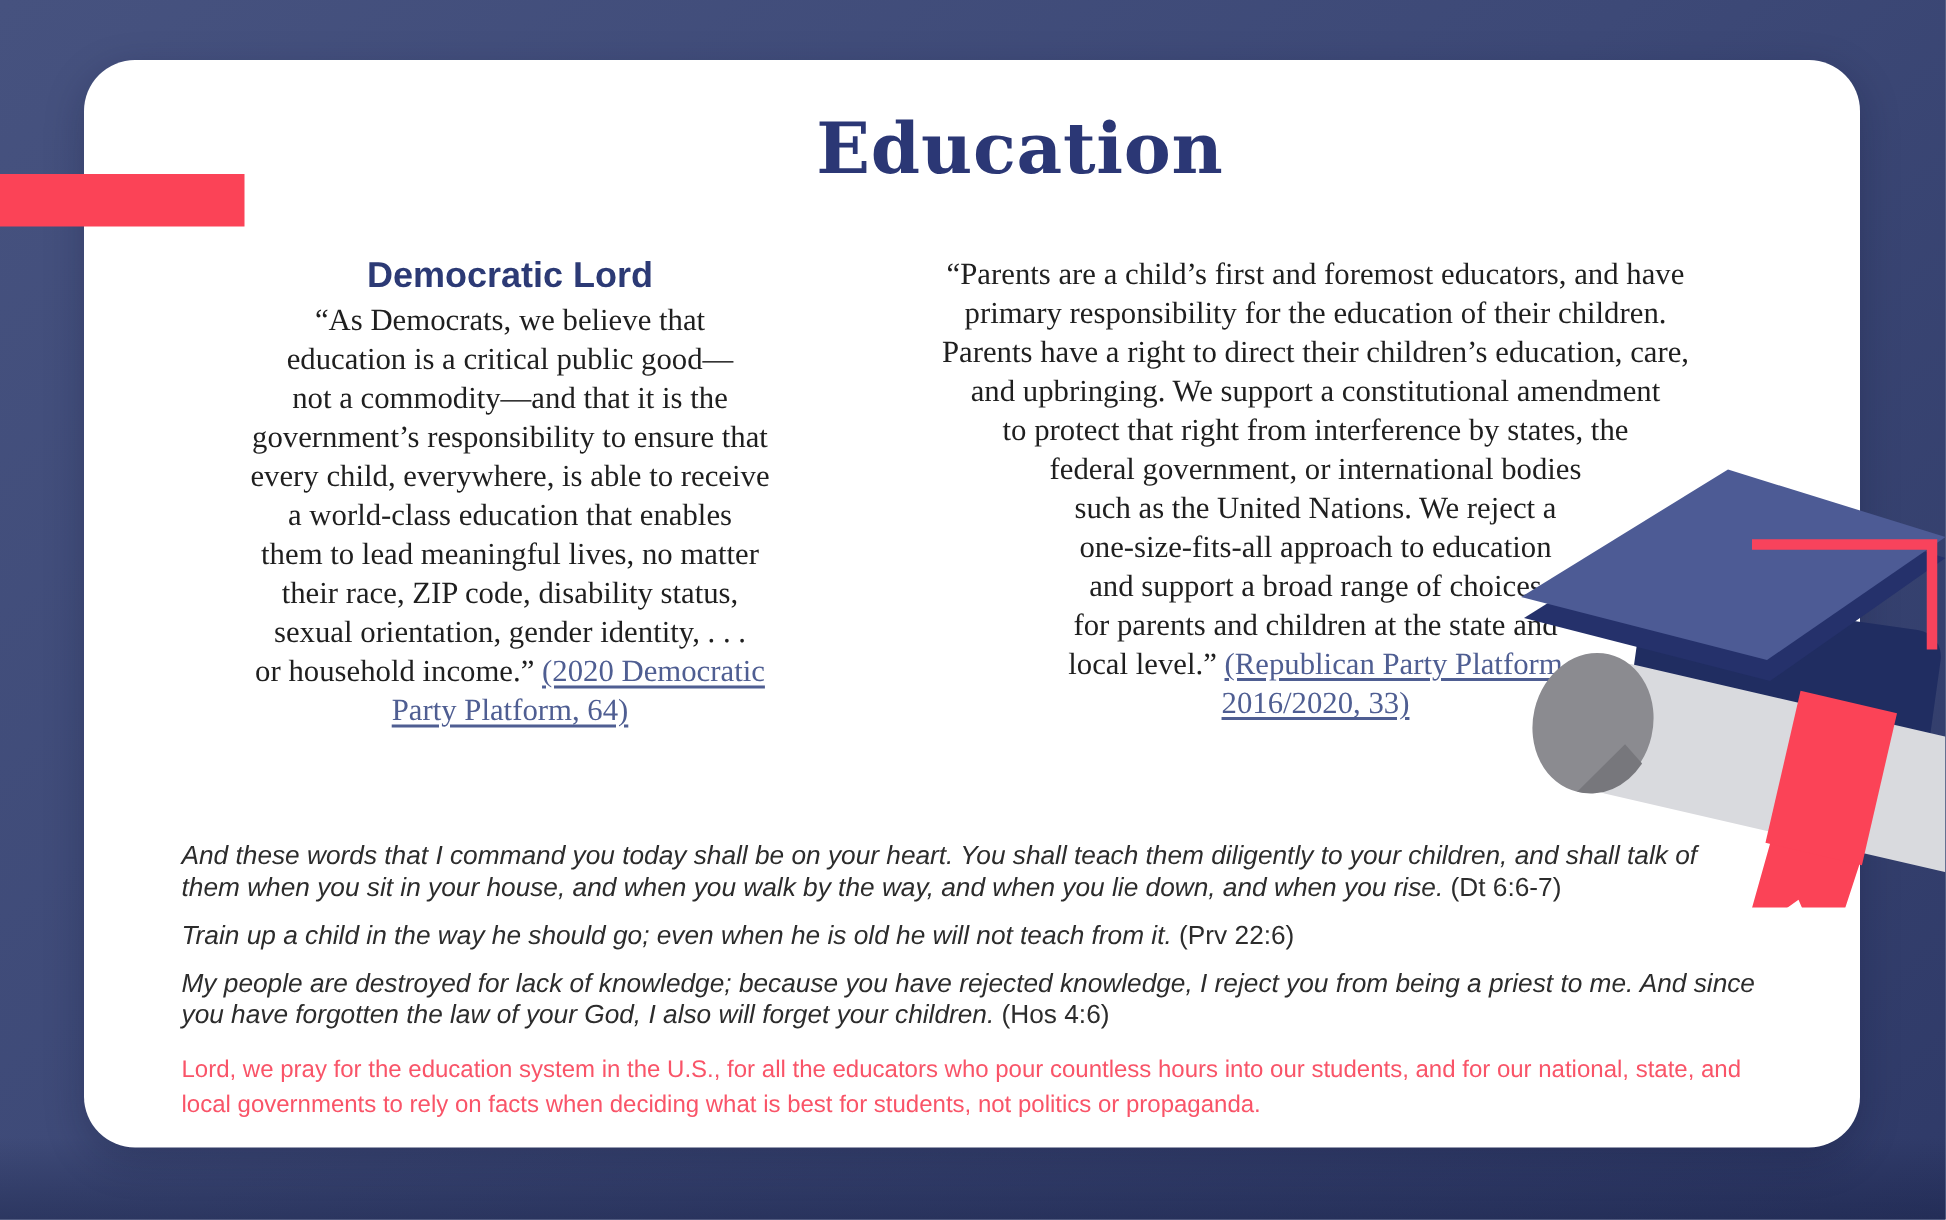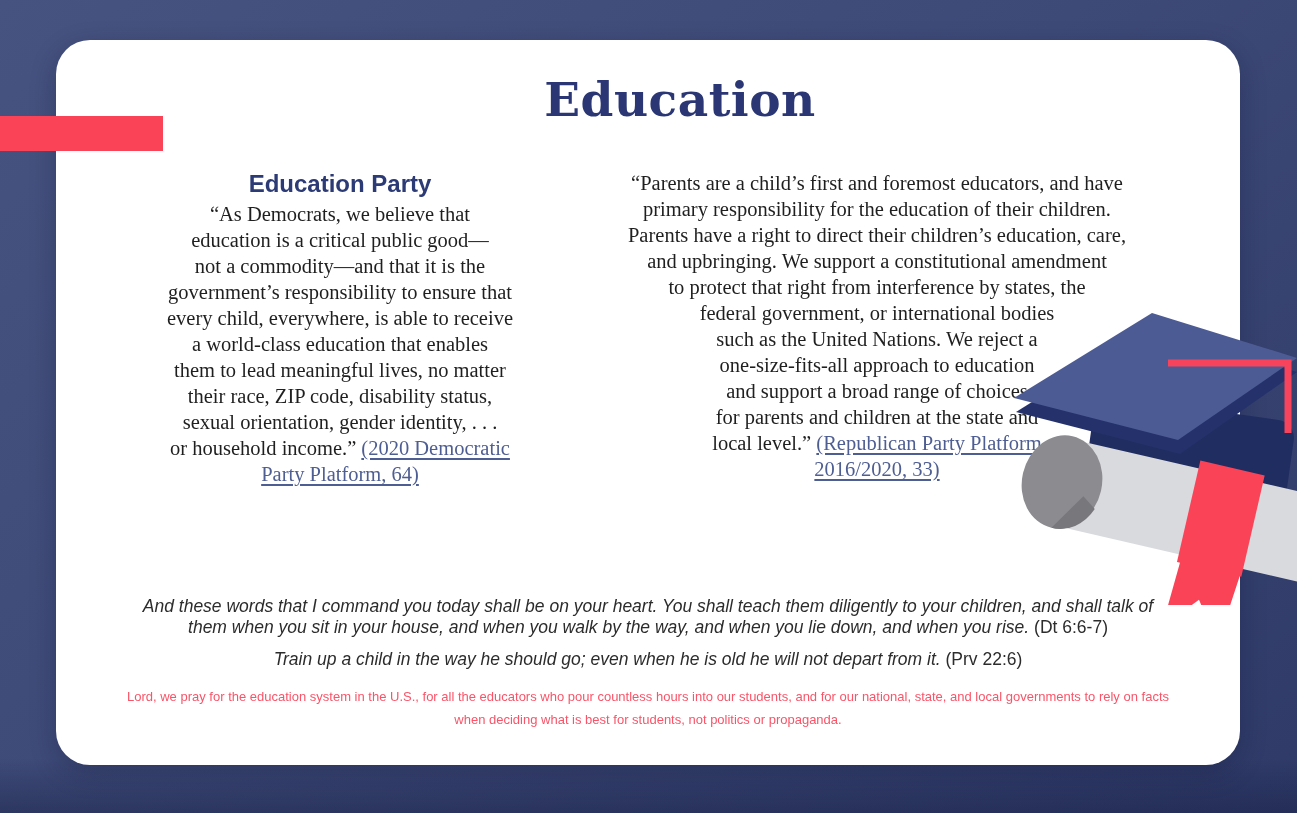--- a/index.html
+++ b/index.html
@@ -30,46 +30,46 @@
   .col-heading{font-weight:700;font-size:24px;line-height:28px;margin-bottom:3px;}
   .col-dem .col-heading{color:#2c3a75;}
   .col-rep .col-heading{color:#fc3649;}
   .quote-body{font-size:20.5px;line-height:26px;color:#1f1f1f;font-family:Liberation Serif, serif;}
   .pre{white-space:pre-line;}
   .cite{
     color:#4f5e92;text-decoration:underline;cursor:pointer;
     text-underline-offset:3px;
   }
   .scripture{
-    position:absolute;left:121px;top:596px;width:1054px;z-index:5;
-    text-align:center;color:#2c2c2c;font-size:17.5px;line-height:21px;
+    position:absolute;left:121px;top:560px;width:1054px;z-index:5;
+    text-align:left;color:#2c2c2c;font-size:17.5px;line-height:21px;
   }
   .verse{margin:0 0 11px 0;}
   .vtext{font-style:italic;}
   .vref{font-style:normal;}
   .prayer{
-    margin-top:15px;font-size:13px;line-height:23px;color:#f95468;
+    margin-top:15px;font-size:16px;line-height:23px;color:#f95468;
   }
   .illustration{
     position:absolute;left:990px;top:290px;width:307px;height:315px;z-index:7;
   }
 </style>
 </head>
 <body>
 
 <div class="stage">
 
   <div class="card"></div>
 
   <div class="accent-bar"></div>
 
   <div class="page-title">Education</div>
 
   <div class="col col-dem">
-    <div class="col-heading">Education Party</div>
+    <div class="col-heading">Democratic Lord</div>
     <div class="quote-body"><span class="pre">“As Democrats, we believe that
 education is a critical public good—
 not a commodity—and that it is the
 government’s responsibility to ensure that
 every child, everywhere, is able to receive
 a world-class education that enables
 them to lead meaningful lives, no matter
 their race, ZIP code, disability status,
 sexual orientation, gender identity, . . .
 or household income.”</span> <a class="cite pre">(2020 Democratic
@@ -107,17 +107,18 @@
       <polygon points="1196,515 1258,515 1250,604 1222,566 1192,600" fill="#fb4357"></polygon>
       <rect x="1056" y="438" width="310" height="88" rx="24" fill="#d9dade"></rect>
       <rect x="1192" y="430" width="66" height="104" fill="#fb4357"></rect>
       <ellipse cx="1062" cy="482" rx="40" ry="47" fill="#8b8b90"></ellipse>
       <path d="M1062,529 a40,47 0 0 0 38,-28 l-14,-10 z" fill="#77777c"></path>
     </g>
   </svg>
 
   <div class="scripture">
     <p class="verse"><span class="vtext">And these words that I command you today shall be on your heart. You shall teach them diligently to your children, and shall talk of them when you sit in your house, and when you walk by the way, and when you lie down, and when you rise.</span> <span class="vref">(Dt 6:6-7)</span></p>
-    <p class="verse"><span class="vtext">Train up a child in the way he should go; even when he is old he will not depart from it.</span> <span class="vref">(Prv 22:6)</span></p>
+    <p class="verse"><span class="vtext">Train up a child in the way he should go; even when he is old he will not teach from it.</span> <span class="vref">(Prv 22:6)</span></p>
+    <p class="verse"><span class="vtext">My people are destroyed for lack of knowledge; because you have rejected knowledge, I reject you from being a priest to me. And since you have forgotten the law of your God, I also will forget your children.</span> <span class="vref">(Hos 4:6)</span></p>
     <div class="prayer">Lord, we pray for the education system in the U.S., for all the educators who pour countless hours into our students, and for our national, state, and local governments to rely on facts when deciding what is best for students, not politics or propaganda.</div>
   </div>
 
 </div>
 
 </body></html>

